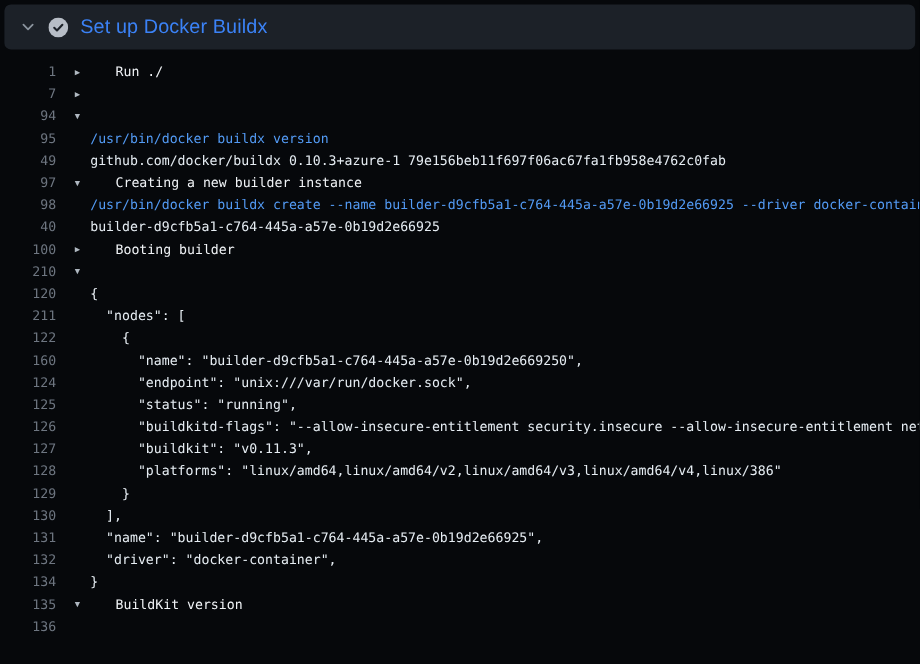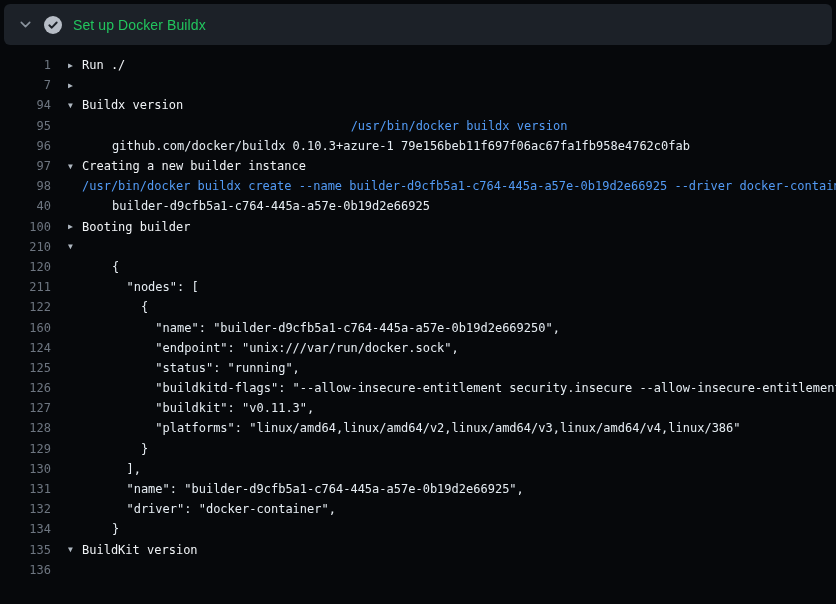--- a/index.html
+++ b/index.html
@@ -24,22 +24,22 @@
     display: flex; align-items: center; justify-content: center;
     flex: 0 0 auto;
   }
   .status-icon {
     width: 18px; height: 18px;
     margin-left: 11px;
     flex: 0 0 auto;
   }
   .step-title {
     margin-left: 11px;
-    color: #22c55e;
-    font-size: 14px;
+    color: #3b82f6;
+    font-size: 18px;
     font-weight: 500;
     letter-spacing: 0.1px;
   }
   .log-body {
     padding-top: 10px;
   }
   .log-row {
     height: 20.2px;
     display: flex;
     align-items: center;
@@ -59,23 +59,23 @@
     padding-left: 17px;
     font-size: 8px;
     color: #afb8c1;
     cursor: pointer;
   }
   .log-row .txt {
     flex: 1 1 auto;
     overflow: hidden;
     white-space: pre;
   }
-  .t-group   { color: #f0f3f6; cursor: pointer; }
-  .t-output  { color: #e6edf3; margin-left: 30px; }
-  .t-command { color: #539bf5; text-align: center; }
+  .t-group   { color: #f0f3f6; cursor: pointer; margin-left: 23px; }
+  .t-output  { color: #e6edf3; }
+  .t-command { color: #539bf5; }
 </style>
 </head>
 <body>
 
 <div class="step-header">
   <span class="chev">
     <svg width="15" height="15" viewBox="0 0 16 16">
       <path d="M3.5 5.8 L8 10.3 L12.5 5.8" fill="none" stroke="#8b949e" stroke-width="1.7" stroke-linecap="round" stroke-linejoin="round"></path>
     </svg>
   </span>
@@ -84,23 +84,23 @@
       <circle cx="9" cy="9" r="9" fill="#b7bdc6"></circle>
       <path d="M5.3 9.3 L7.8 11.7 L12.7 6.5" fill="none" stroke="#1c2128" stroke-width="1.9" stroke-linecap="round" stroke-linejoin="round"></path>
     </svg>
   </span>
   <span class="step-title">Set up Docker Buildx</span>
 </div>
 
 <div class="log-body">
     <div class="log-row"><span class="num">1</span><span class="arrow">▶</span><span class="txt t-group">Run ./</span></div>
     <div class="log-row"><span class="num">7</span><span class="arrow">▶</span></div>
-    <div class="log-row"><span class="num">94</span><span class="arrow">▼</span><span class="txt t-group">Buildx version</span></div>
+    <div class="log-row"><span class="num">94</span><span class="arrow">▼</span></div>
     <div class="log-row"><span class="num">95</span><span class="arrow"></span><span class="txt t-command">/usr/bin/docker buildx version</span></div>
-    <div class="log-row"><span class="num">96</span><span class="arrow"></span><span class="txt t-output">github.com/docker/buildx 0.10.3+azure-1 79e156beb11f697f06ac67fa1fb958e4762c0fab</span></div>
+    <div class="log-row"><span class="num">49</span><span class="arrow"></span><span class="txt t-output">github.com/docker/buildx 0.10.3+azure-1 79e156beb11f697f06ac67fa1fb958e4762c0fab</span></div>
     <div class="log-row"><span class="num">97</span><span class="arrow">▼</span><span class="txt t-group">Creating a new builder instance</span></div>
     <div class="log-row"><span class="num">98</span><span class="arrow"></span><span class="txt t-command">/usr/bin/docker buildx create --name builder-d9cfb5a1-c764-445a-a57e-0b19d2e66925 --driver docker-container</span></div>
     <div class="log-row"><span class="num">40</span><span class="arrow"></span><span class="txt t-output">builder-d9cfb5a1-c764-445a-a57e-0b19d2e66925</span></div>
     <div class="log-row"><span class="num">100</span><span class="arrow">▶</span><span class="txt t-group">Booting builder</span></div>
     <div class="log-row"><span class="num">210</span><span class="arrow">▼</span></div>
     <div class="log-row"><span class="num">120</span><span class="arrow"></span><span class="txt t-output">{</span></div>
     <div class="log-row"><span class="num">211</span><span class="arrow"></span><span class="txt t-output">  "nodes": [</span></div>
     <div class="log-row"><span class="num">122</span><span class="arrow"></span><span class="txt t-output">    {</span></div>
     <div class="log-row"><span class="num">160</span><span class="arrow"></span><span class="txt t-output">      "name": "builder-d9cfb5a1-c764-445a-a57e-0b19d2e669250",</span></div>
     <div class="log-row"><span class="num">124</span><span class="arrow"></span><span class="txt t-output">      "endpoint": "unix:///var/run/docker.sock",</span></div>

